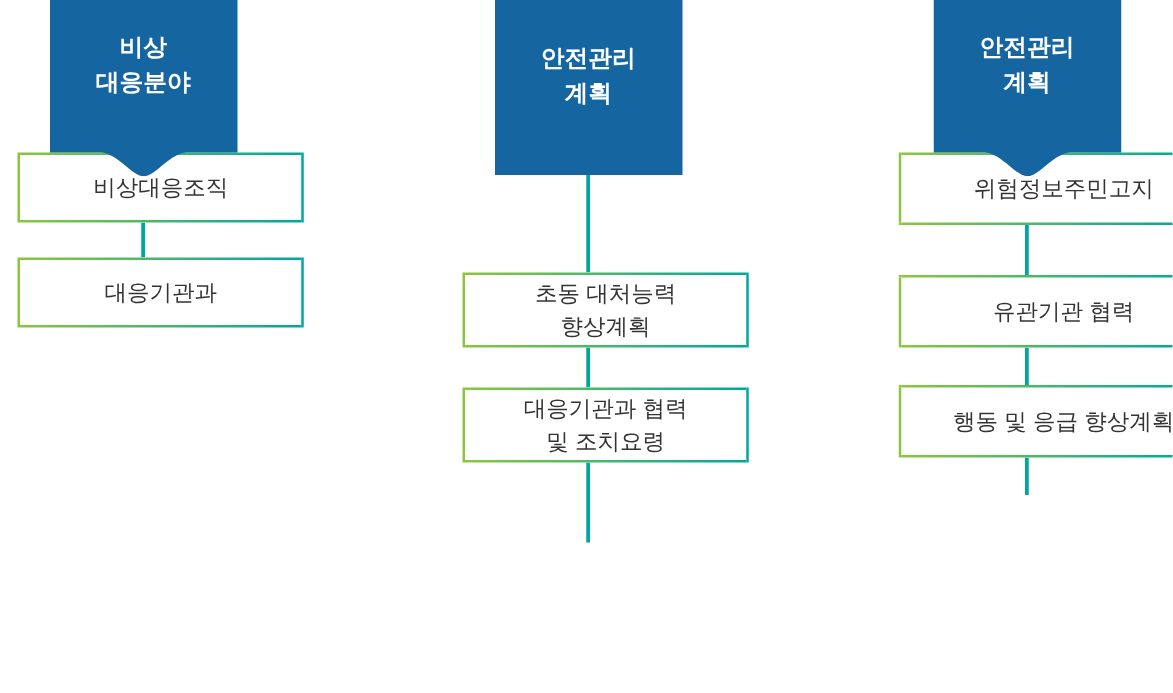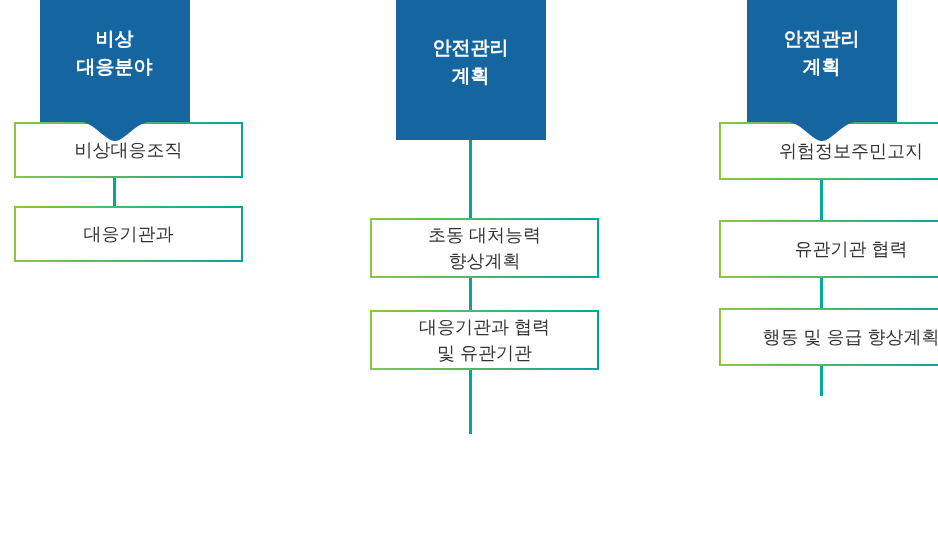--- a/index.html
+++ b/index.html
@@ -112,21 +112,21 @@
   <div class="column col2">
     <div class="header">
       <span class="header-label">안전관리
 계획</span>
     </div>
     <div class="connector c78"></div>
     <div class="box">초동 대처능력
 향상계획</div>
     <div class="connector c32"></div>
     <div class="box">대응기관과 협력
-및 유관기관</div>
+및 조치요령</div>
     <div class="connector c38"></div>
     <div class="connector c26"></div>
   </div>
 
   <div class="column col3">
     <div class="header">
       <span class="header-label">안전관리
 계획</span>
       <svg class="pointer" width="76" height="20" viewBox="0 0 76 20" aria-hidden="true">
         <path d="M0,0 H76 C58,1 48,20 38,20 C28,20 18,1 0,0 Z"></path>

